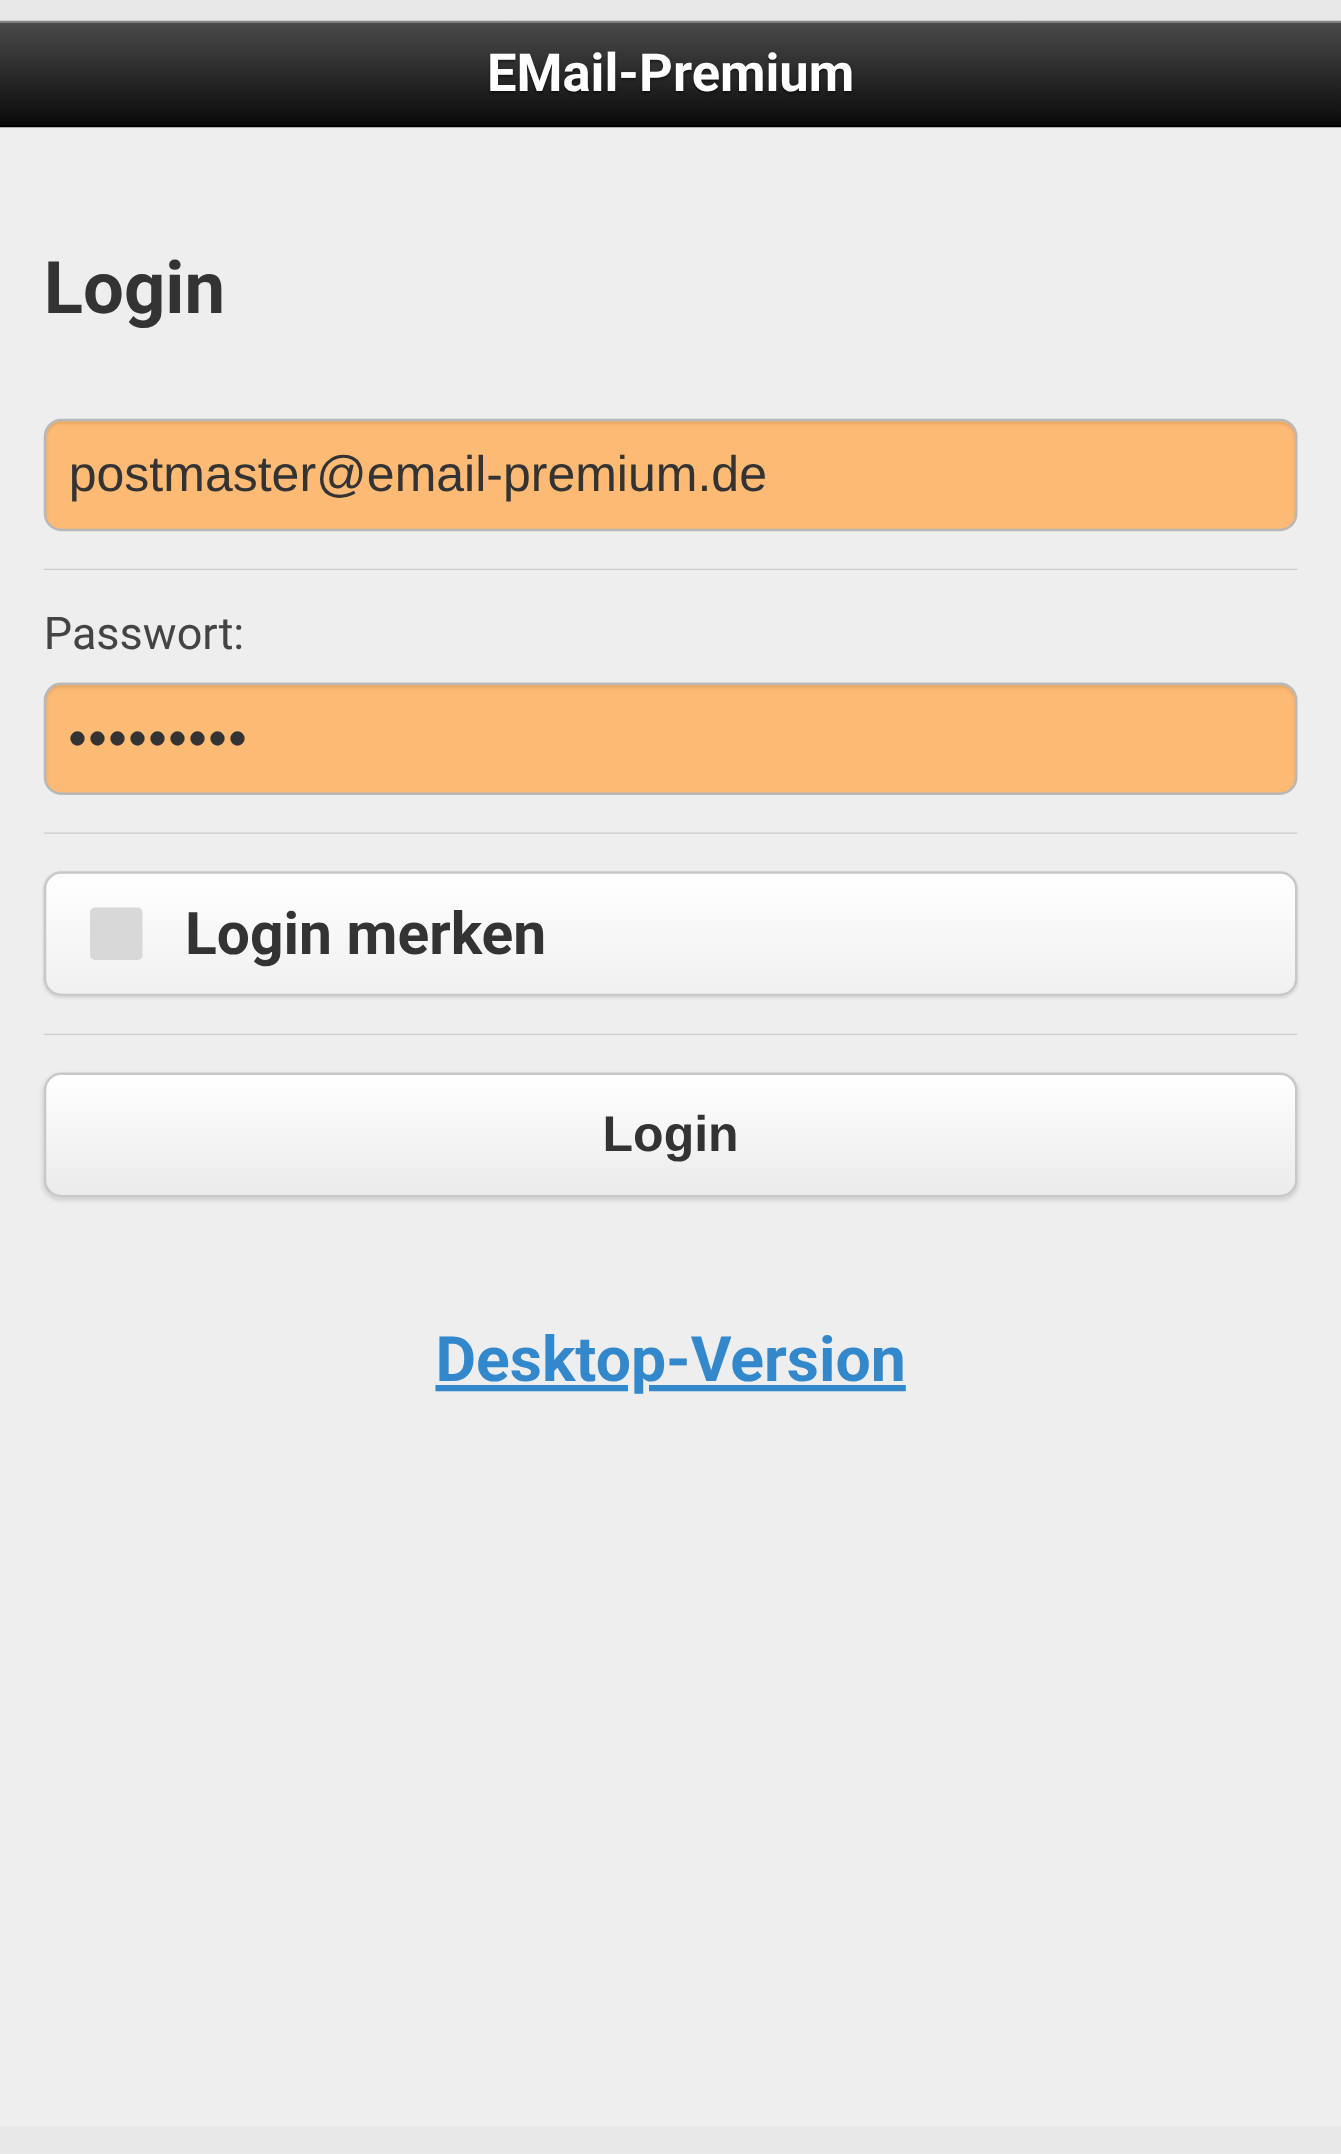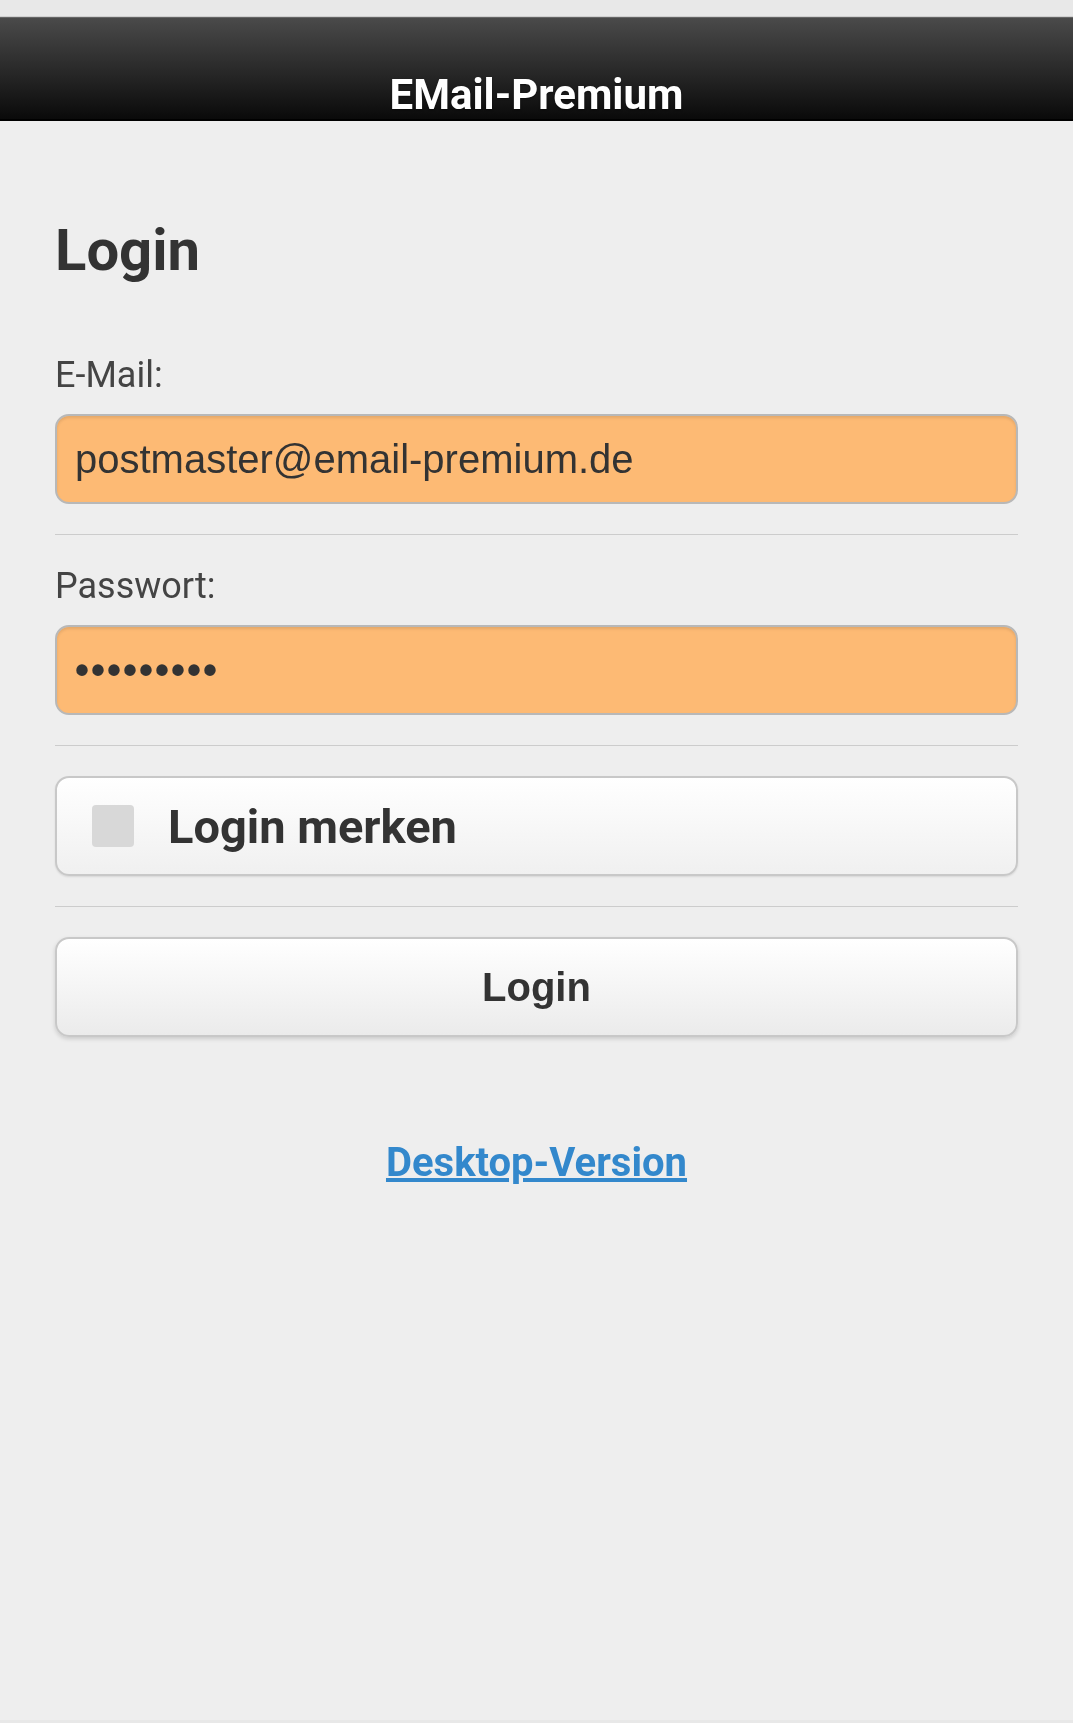--- a/index.html
+++ b/index.html
@@ -19,36 +19,36 @@
     .top-bar {
       height: 17px;
       background: #e8e8e8;
       border-bottom: 1px solid #d0d0d0;
     }
     
     .header {
       background: linear-gradient(to bottom, #4a4a4a 0%, #2a2a2a 50%, #0a0a0a 100%);
       border-top: 1px solid #666;
       border-bottom: 2px solid #000;
-      height: 104px;
+      height: 85px;
       display: flex;
-      align-items: flex-end;
+      align-items: center;
       justify-content: center;
     }
     
     .header-title {
       color: #fff;
       font-size: 42px;
       font-weight: bold;
       text-shadow: 0 1px 2px rgba(0,0,0,0.5);
     }
     
     .content {
       background: #eeeeee;
-      padding: 0 55px;
+      padding: 0 35px;
       height: calc(100% - 124px);
     }
     
     .page-heading {
       font-size: 58px;
       font-weight: bold;
       color: #333;
       padding-top: 95px;
       padding-bottom: 70px;
     }
@@ -123,21 +123,21 @@
       box-shadow: 0 2px 4px rgba(0,0,0,0.15);
     }
     
     .desktop-link-wrapper {
       text-align: center;
       margin-top: 72px;
     }
     
     .desktop-link {
       color: #3388cc;
-      font-size: 40px;
+      font-size: 50px;
       font-weight: bold;
       text-decoration: underline;
       cursor: pointer;
     }
     
     .password-dots {
       letter-spacing: 2px;
       font-weight: bold;
     }
   </style>
@@ -147,21 +147,20 @@
 <div class="top-bar"></div>
 
 <div class="header">
   <div class="header-title">EMail-Premium</div>
 </div>
 
 <div class="content">
   <h1 class="page-heading">Login</h1>
 
   <div class="form-group">
-    <label class="form-label">E-Mail:</label>
     <input type="text" class="text-input" value="postmaster@email-premium.de" style="">
   </div>
 
   <div class="form-group">
     <label class="form-label">Passwort:</label>
     <input type="text" class="text-input password-dots" value="•••••••••" style="">
   </div>
 
   <div class="form-group">
     <div class="checkbox-wrapper">

